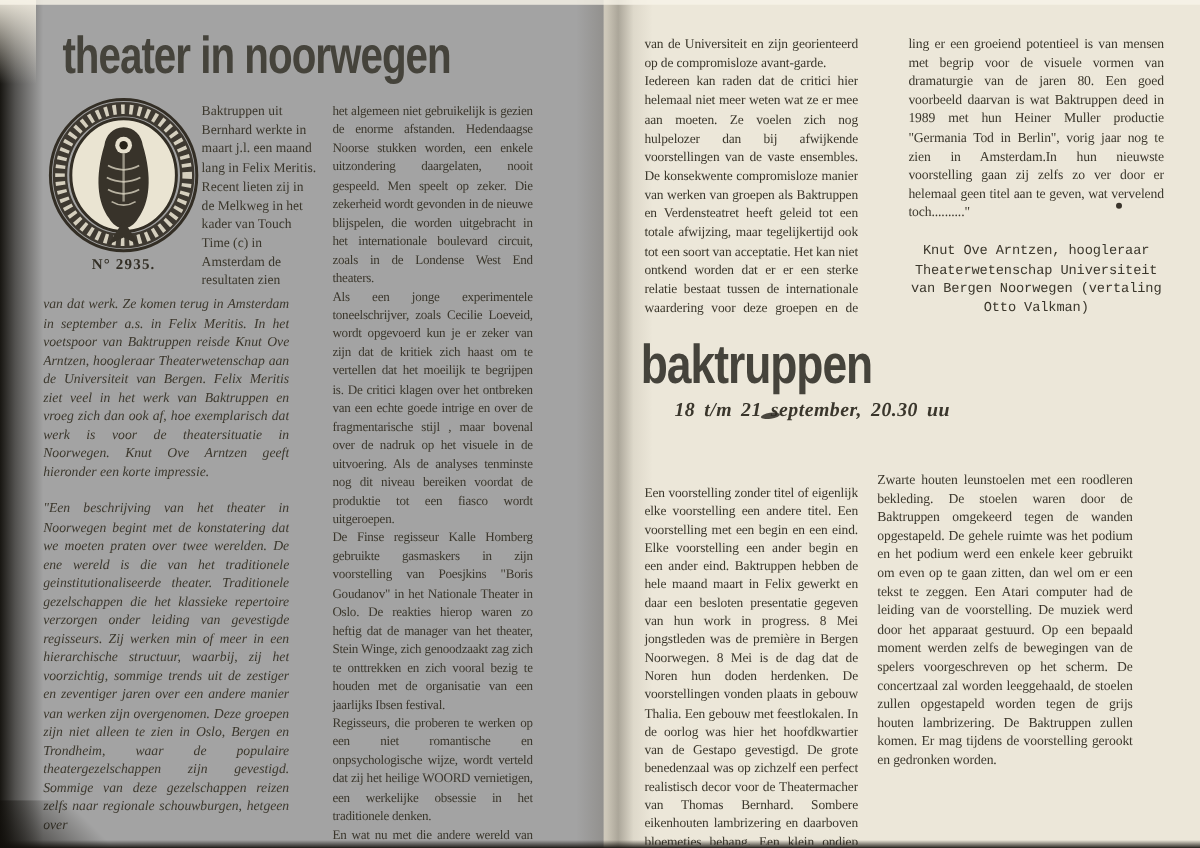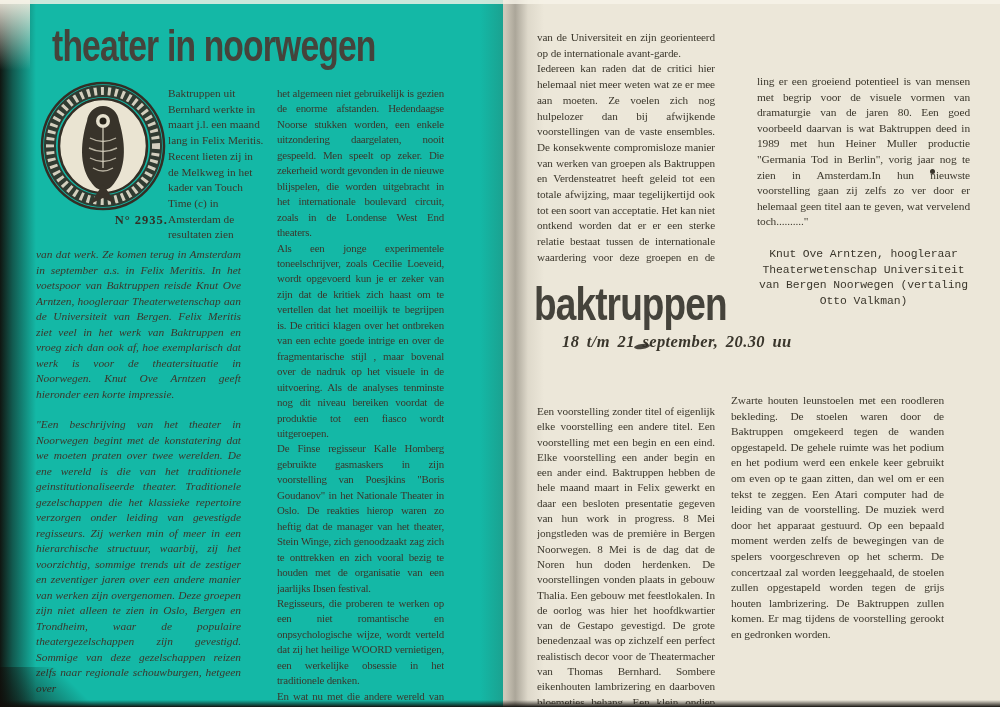--- a/index.html
+++ b/index.html
@@ -1,18 +1,18 @@
 <!DOCTYPE html>
 <html><head>
 <meta charset="utf-8">
 <style>
   html,body{margin:0;padding:0;}
   body{width:1000px;height:707px;overflow:hidden;background:#12100d;
        font-family:"Liberation Serif","DejaVu Serif",serif;}
-  .scan{position:absolute;top:0;left:0;width:1000px;height:707px;background:#14b8a6;overflow:hidden;}
+  .scan{position:absolute;top:0;left:0;width:1000px;height:707px;background:#a3a3a3;overflow:hidden;}
   .right-page{position:absolute;top:0;left:503px;width:497px;height:707px;background:#ece7d9;}
   .spine-shadow{position:absolute;top:0;left:480px;width:64px;height:707px;
      background:linear-gradient(90deg,rgba(58,48,32,0) 0%,rgba(58,48,32,0.18) 40%,rgba(35,29,19,0.32) 55%,rgba(58,48,32,0.08) 75%,rgba(58,48,32,0) 100%);}
   .left-edge{position:absolute;top:0;left:0;width:36px;height:707px;
      background:linear-gradient(90deg,rgba(16,14,10,0.95) 0%,rgba(16,14,10,0.55) 35%,rgba(16,14,10,0) 100%);}
   .left-edge-top{position:absolute;top:0;left:0;width:30px;height:70px;
      background:linear-gradient(180deg,rgba(238,233,220,0.95) 0%,rgba(238,233,220,0) 100%);}
   .top-strip{position:absolute;top:0;left:0;width:1000px;height:4px;background:rgba(248,244,232,0.8);}
   .bottom-strip{position:absolute;bottom:0;left:0;width:1000px;height:7px;
      background:linear-gradient(180deg,rgba(18,15,11,0) 0%,rgba(18,15,11,0.75) 80%,#12100d 100%);}
@@ -27,27 +27,27 @@
      font-style:italic;color:#3a362c;letter-spacing:0.4px;word-spacing:3px;white-space:nowrap;margin-left:11px;}
 
   .col{position:absolute;color:#3b372c;text-align:justify;overflow:hidden;}
   .col p{margin:0;}
   #intro-col{left:168px;top:86px;width:98px;font-size:11.3px;line-height:15.7px;text-align:left;}
   #col-a2{left:36px;top:247px;width:205px;height:455px;font-size:11.4px;line-height:15.5px;font-style:italic;}
   #col-a2 .gap{margin-top:15px;}
   #col-b{left:265px;top:86px;width:167px;height:618px;font-size:10.9px;line-height:15.45px;
      letter-spacing:-0.2px;margin-left:12px;}
   #col-c{left:537px;top:30px;width:178px;height:235px;font-size:11.2px;line-height:15.7px;letter-spacing:-0.1px;}
-  #col-d{left:757px;top:30px;width:213px;height:260px;font-size:11.4px;line-height:15.6px;letter-spacing:-0.1px;margin-top:44px;}
+  #col-d{left:757px;top:30px;width:213px;height:260px;font-size:11.4px;line-height:15.6px;letter-spacing:-0.1px;}
   #col-d .credit{margin-top:17px;text-align:center;font-family:Liberation Mono, monospace;}
   #col-c2{left:537px;top:404px;width:178px;height:300px;font-size:11.2px;line-height:15.3px;letter-spacing:-0.1px;}
   #col-d2{left:731px;top:393px;width:213px;height:310px;font-size:11.4px;line-height:15.6px;letter-spacing:-0.1px;}
 
   #emblem{position:absolute;left:38px;top:80px;width:130px;height:152px;}
-  #emblem-caption{position:absolute;left:38px;top:213px;width:130px;text-align:right;
+  #emblem-caption{position:absolute;left:38px;top:213px;width:130px;text-align:center;
      font-size:12.5px;font-weight:700;color:#332f26;letter-spacing:1px;}
   .ink-spot{position:absolute;left:930px;top:169px;width:5px;height:5px;border-radius:50%;background:#3a352c;}
   .ink-blot{position:absolute;left:634px;top:344px;width:16px;height:5px;border-radius:50%;
      background:#2e2a23;transform:rotate(-8deg);opacity:0.85;}
 </style>
 </head>
 <body>
 
 <div class="scan">
 
@@ -86,21 +86,21 @@
 
   <div class="col" id="col-b">
     <p>het algemeen niet gebruikelijk is gezien de enorme afstanden. Hedendaagse Noorse stukken worden, een enkele uitzondering daargelaten,  nooit gespeeld. Men speelt op zeker. Die zekerheid wordt gevonden in de nieuwe blijspelen,  die worden uitgebracht in het internationale boulevard circuit, zoals in de  Londense West End theaters.</p>
     <p>Als een jonge experimentele toneelschrijver, zoals Cecilie Loeveid, wordt opgevoerd kun je er zeker  van zijn dat de kritiek zich haast om te vertellen dat het moeilijk te begrijpen is.  De critici klagen over het ontbreken van een echte  goede intrige en over de fragmentarische stijl , maar bovenal over de nadruk op het visuele  in de uitvoering. Als de analyses tenminste nog dit niveau bereiken voordat de produktie tot een fiasco wordt uitgeroepen.</p>
     <p>De Finse regisseur Kalle Homberg gebruikte gasmaskers in zijn voorstelling van Poesjkins "Boris Goudanov" in het Nationale Theater in Oslo. De reakties hierop waren zo heftig dat de manager van het theater, Stein Winge, zich genoodzaakt zag zich te onttrekken en zich vooral bezig te houden met de organisatie van een jaarlijks Ibsen festival.</p>
     <p>Regisseurs, die proberen te werken op een niet romantische en onpsychologische wijze,  wordt verteld dat zij het heilige WOORD vernietigen, een werkelijke obsessie in het traditionele denken.</p>
     <p>En wat nu met die andere wereld van het theater in Noorwegen, de Theatergroepen, die zijn opgekomen ondanks het bestaan van die 'eerste wereld'? Sommige van deze groepen bestaan uit voormalige theater studenten</p>
   </div>
 
   <div class="col" id="col-c">
-    <p>van de Universiteit  en zijn georienteerd op de internationale avant-garde.</p>
+    <p>van de Universiteit  en zijn georienteerd op de compromisloze avant-garde.</p>
     <p>Iedereen kan raden dat de critici hier helemaal niet meer weten wat ze  er mee aan moeten. Ze voelen zich nog hulpelozer dan bij afwijkende voorstellingen van de vaste ensembles.  De konsekwente compromisloze manier van werken van groepen als Baktruppen en Verdensteatret heeft geleid  tot een totale afwijzing, maar tegelijkertijd ook tot een soort van acceptatie.  Het kan niet ontkend worden dat er er een sterke relatie bestaat  tussen de internationale waardering voor deze groepen en de waardering in het eigen land. Dat betekent wel dat door deze ontwikke-</p>
   </div>
 
   <div class="col" id="col-d">
     <p>ling er een groeiend potentieel is van mensen met begrip voor de visuele vormen van dramaturgie van de jaren 80. Een goed voorbeeld daarvan is wat Baktruppen  deed in 1989 met hun Heiner Muller productie "Germania Tod in Berlin", vorig jaar nog te zien in Amsterdam.In hun nieuwste voorstelling gaan zij zelfs zo ver door er helemaal geen titel aan te geven, wat vervelend toch.........."</p>
     <p class="credit">Knut Ove Arntzen, hoogleraar Theaterwetenschap Universiteit van Bergen Noorwegen (vertaling Otto Valkman)</p>
   </div>
 
   <div class="headline" id="title-bak">baktruppen</div>
   <div id="subtitle-bak">18 t/m 21 september, 20.30 uu</div>

